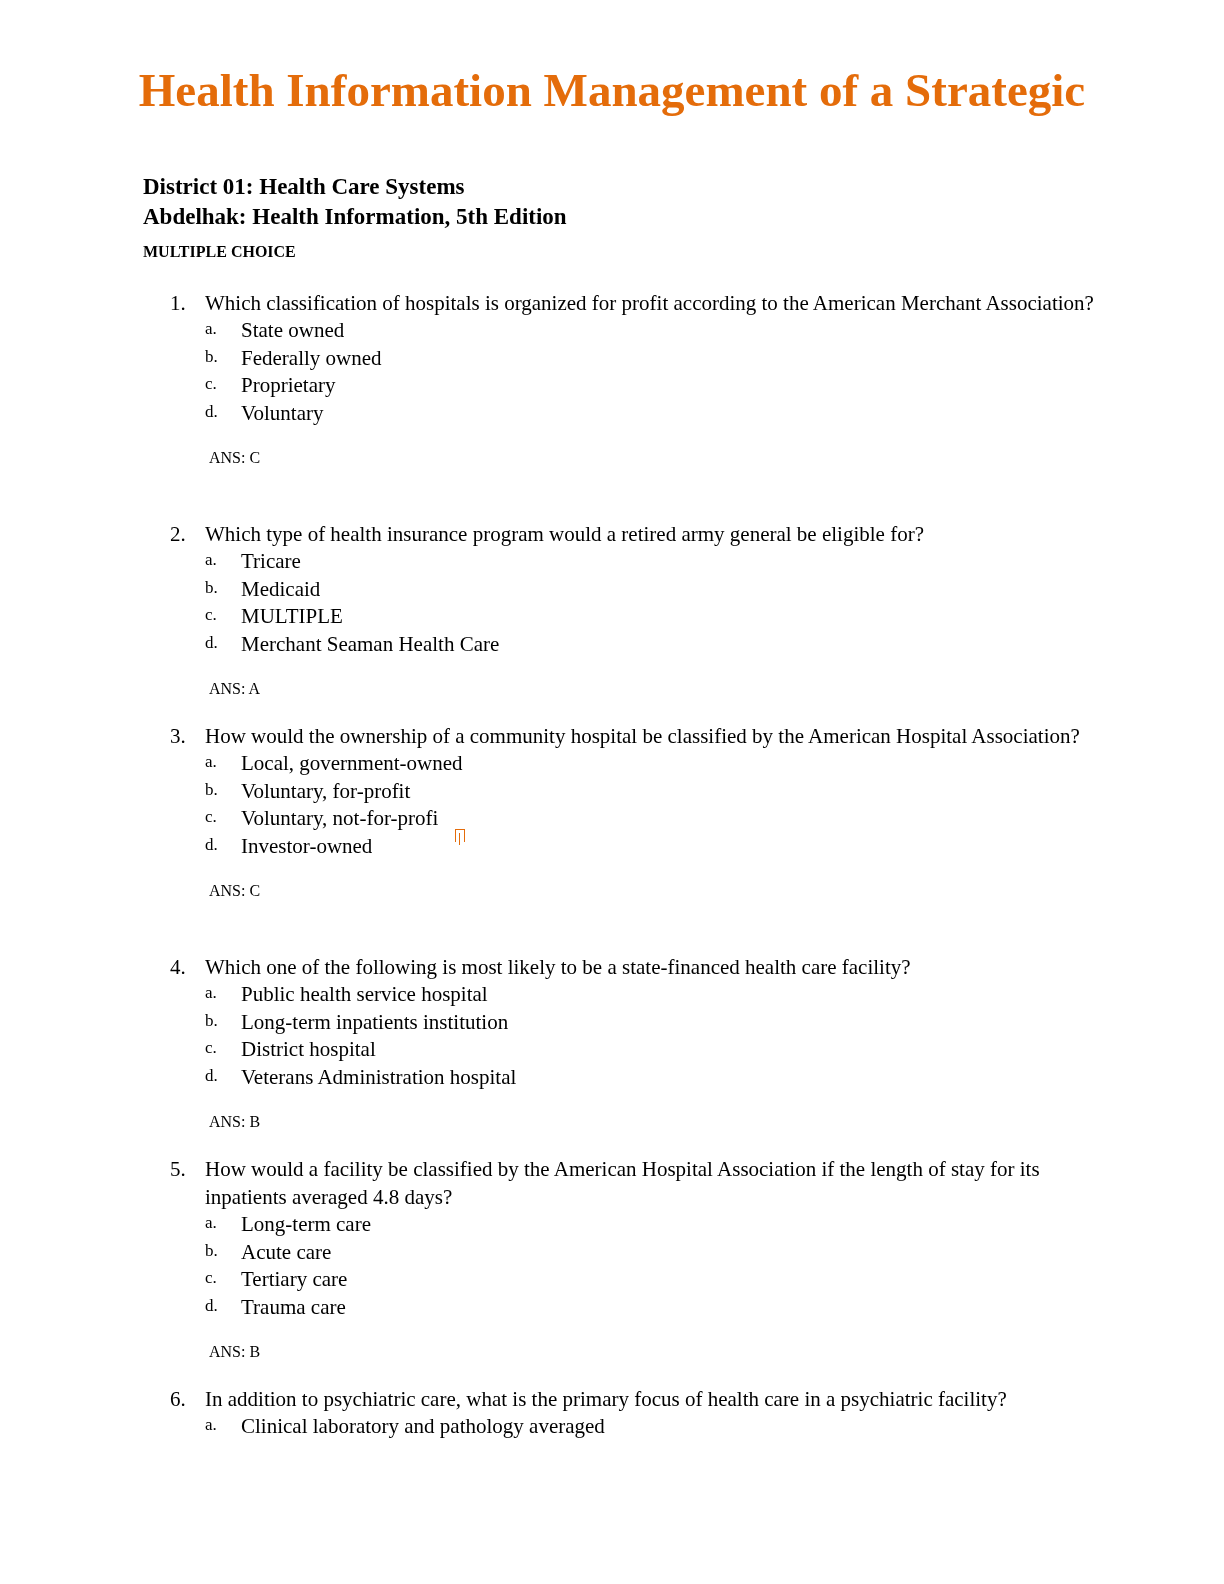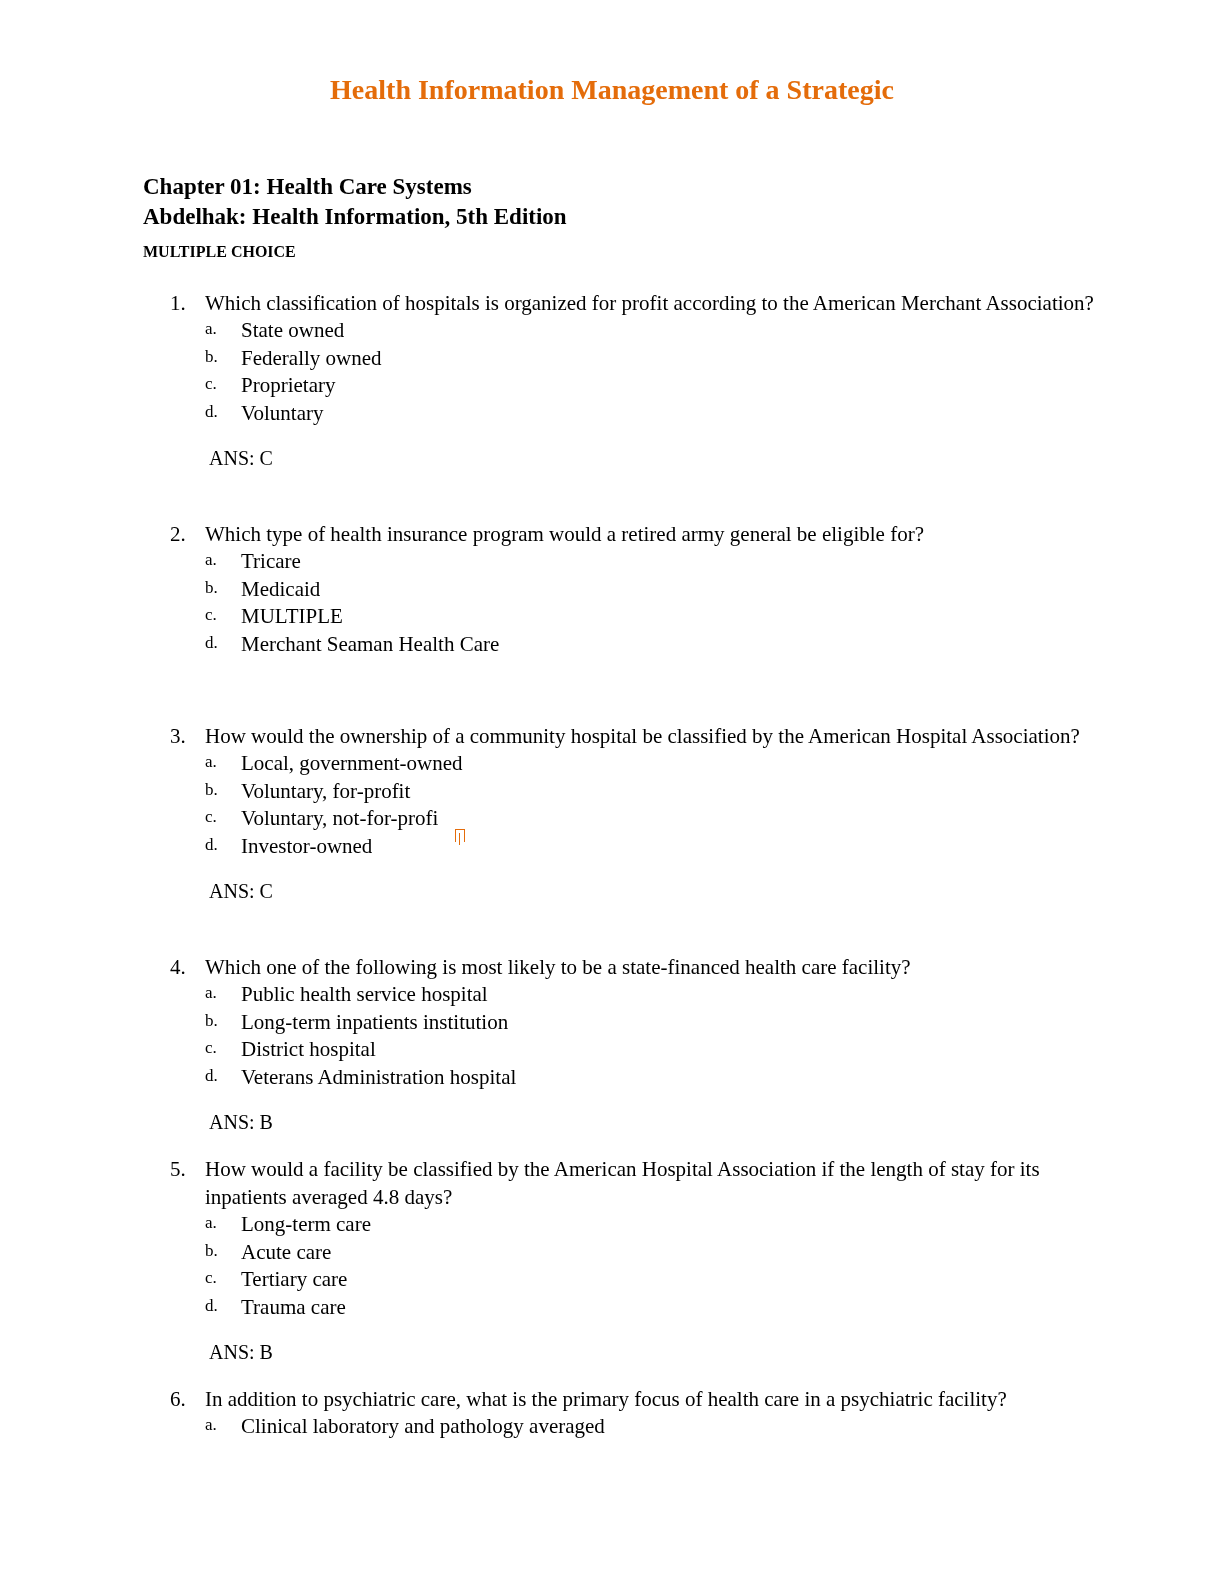--- a/index.html
+++ b/index.html
@@ -16,21 +16,21 @@
     color: #000;
   }
   .title {
     position: absolute;
     left: 0;
     width: 1224px;
     top: 66px;
     text-align: center;
     font-family: "Liberation Serif", serif;
     font-weight: bold;
-    font-size: 28px;
+    font-size: 47px;
     line-height: 48px;
     color: #e46c0a;
   }
   .chapter {
     position: absolute;
     left: 143px;
     top: 172px;
     font-weight: bold;
     font-size: 23px;
     line-height: 30px;
@@ -76,21 +76,21 @@
   }
   .opt-letter {
     position: absolute;
     left: 35px;
     top: -2px;
     font-size: 17px;
   }
   .ans {
     margin-top: 17px;
     padding-left: 39px;
-    font-size: 20px;
+    font-size: 16px;
     line-height: 28px;
   }
   .marker {
     position: absolute;
     left: 455px;
     top: 829px;
     width: 10px;
     height: 13px;
     border: 1px solid #e46c0a;
     border-bottom: none;
@@ -107,21 +107,21 @@
   }
 </style>
 </head>
 <body>
 
 <div class="title">
   <div>Health Information Management of a Strategic</div>
 </div>
 
 <div class="chapter">
-  <div>Chapter 01: Health Care Systems</div>
+  <div>District 01: Health Care Systems</div>
   <div>Abdelhak: Health Information, 5th Edition</div>
 </div>
 
 <div class="section">MULTIPLE CHOICE</div>
 
 <div class="question" style="top:289px;">
   <div class="q-line">
     <span class="q-num">1.</span>
     <span class="q-text">Which classification of hospitals is organized for profit according to the American Merchant Association?</span>
   </div>
@@ -138,20 +138,21 @@
   <div class="q-line">
     <span class="q-num">2.</span>
     <span class="q-text">Which type of health insurance program would a retired army general be eligible for?</span>
   </div>
   <ul class="options">
     <li class="opt"><span class="opt-letter">a.</span><span>Tricare</span></li>
     <li class="opt"><span class="opt-letter">b.</span><span>Medicaid</span></li>
     <li class="opt"><span class="opt-letter">c.</span><span>MULTIPLE</span></li>
     <li class="opt"><span class="opt-letter">d.</span><span>Merchant Seaman Health Care</span></li>
   </ul>
+  <div class="ans">ANS: A</div>
 </div>
 
 <div class="question" style="top:722px;">
   <div class="q-line">
     <span class="q-num">3.</span>
     <span class="q-text">How would the ownership of a community hospital be classified by the American Hospital Association?</span>
   </div>
   <ul class="options">
     <li class="opt"><span class="opt-letter">a.</span><span>Local, government-owned</span></li>
     <li class="opt"><span class="opt-letter">b.</span><span>Voluntary, for-profit</span></li>

